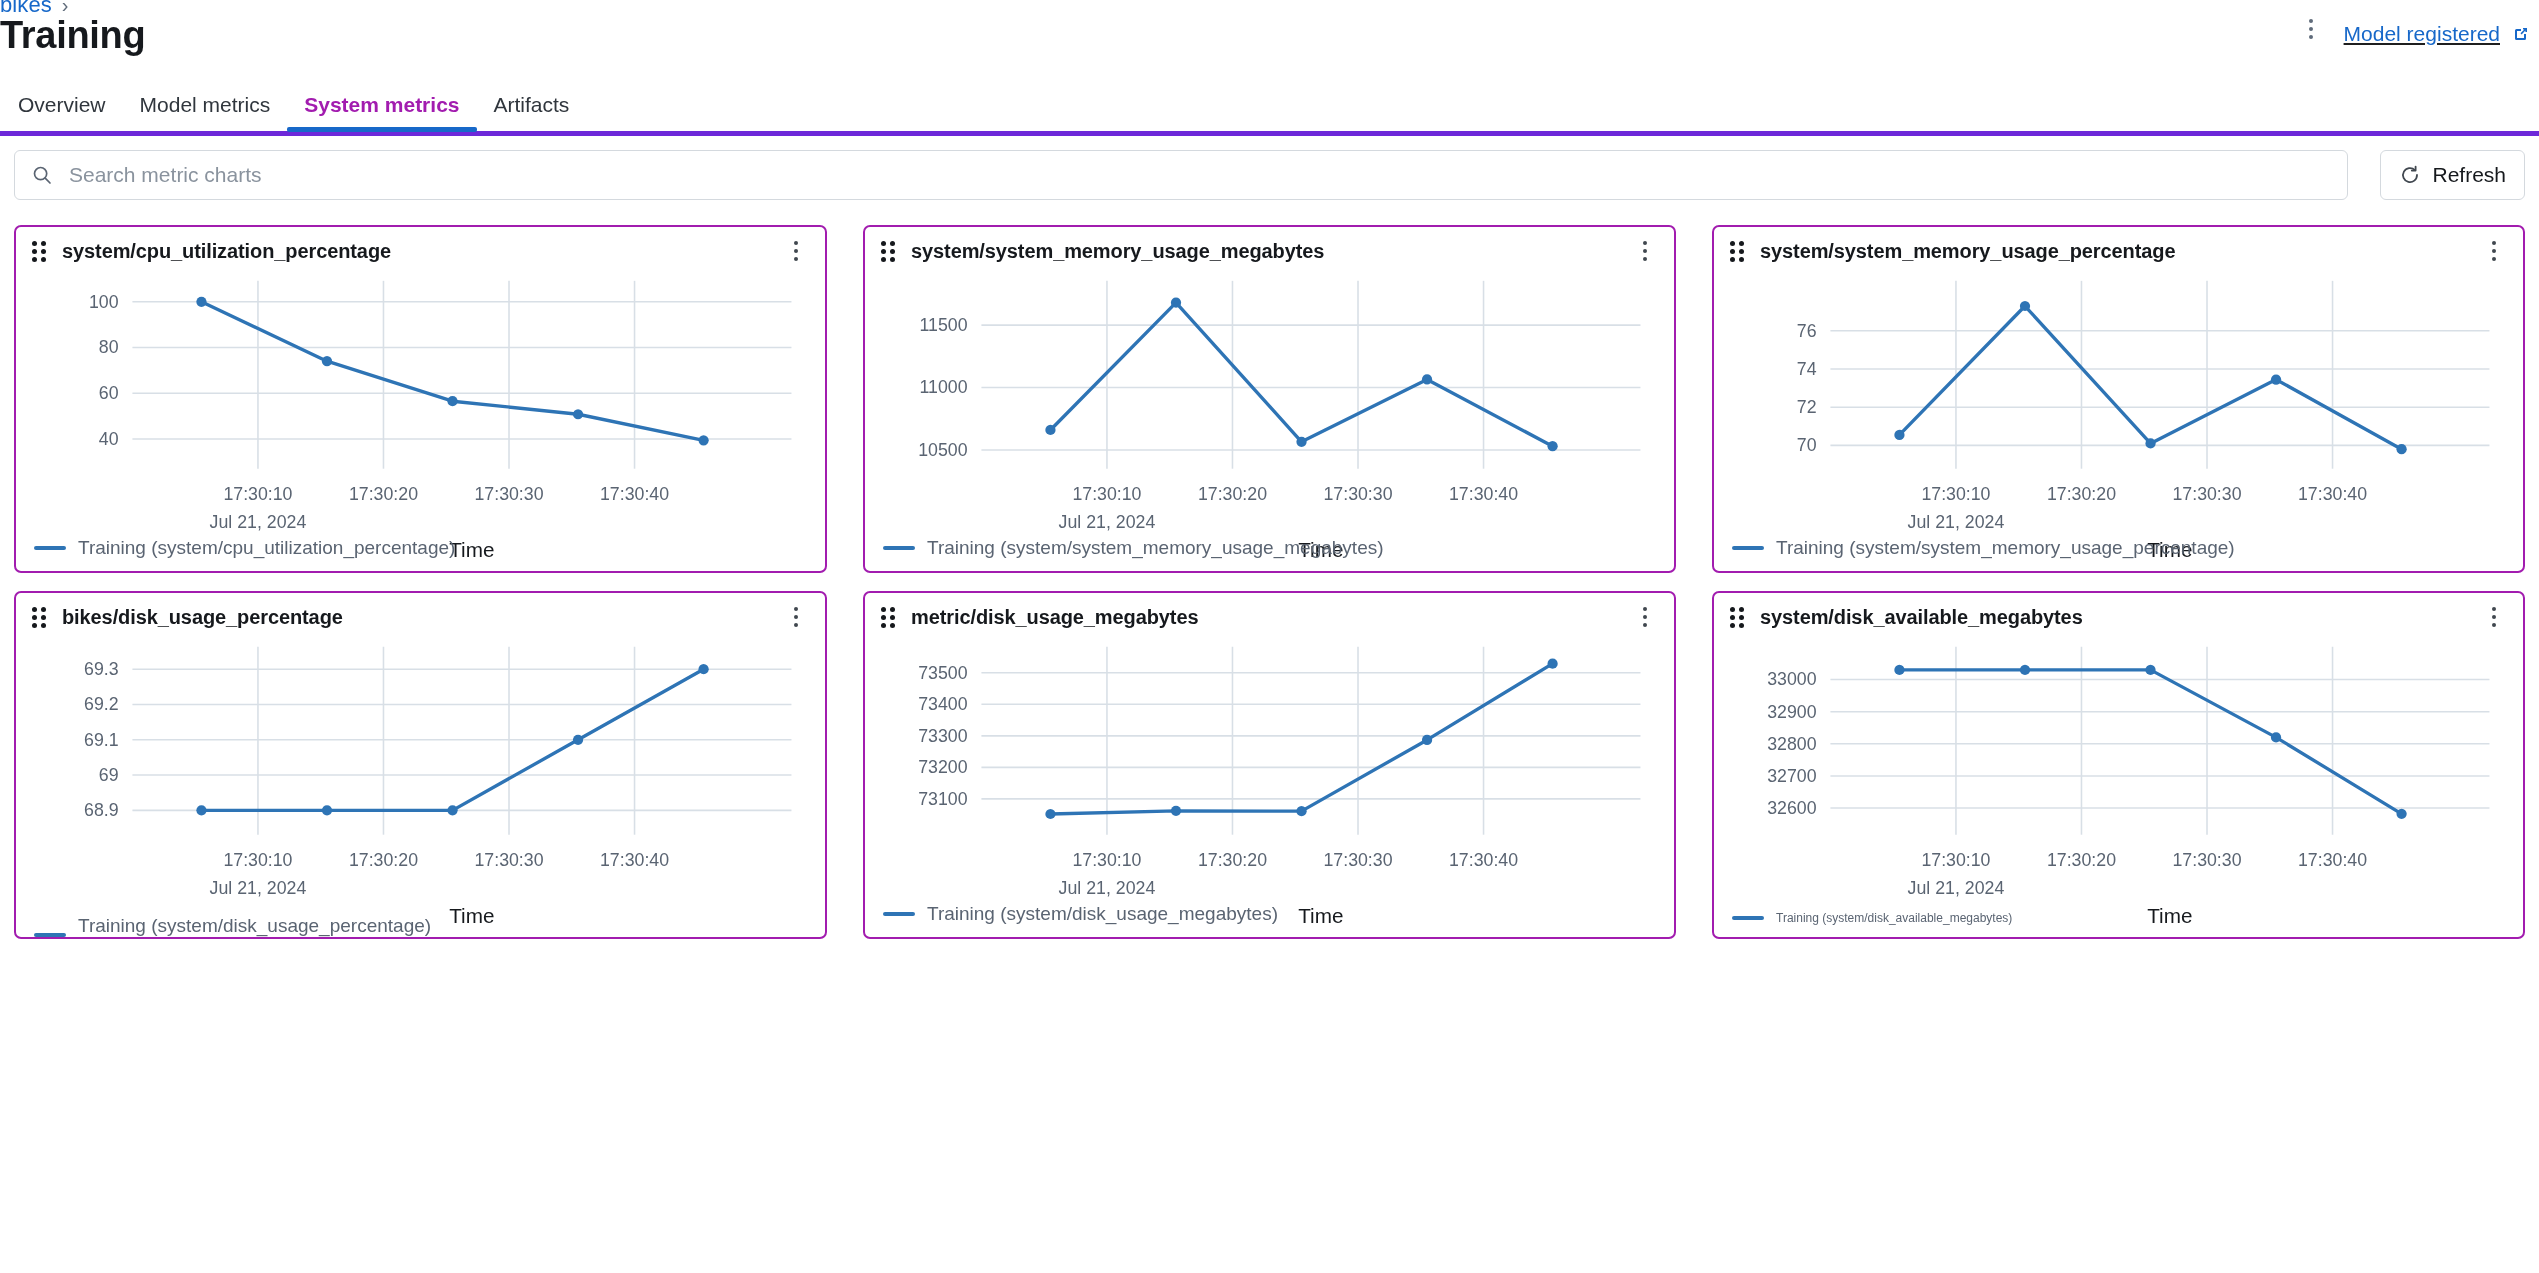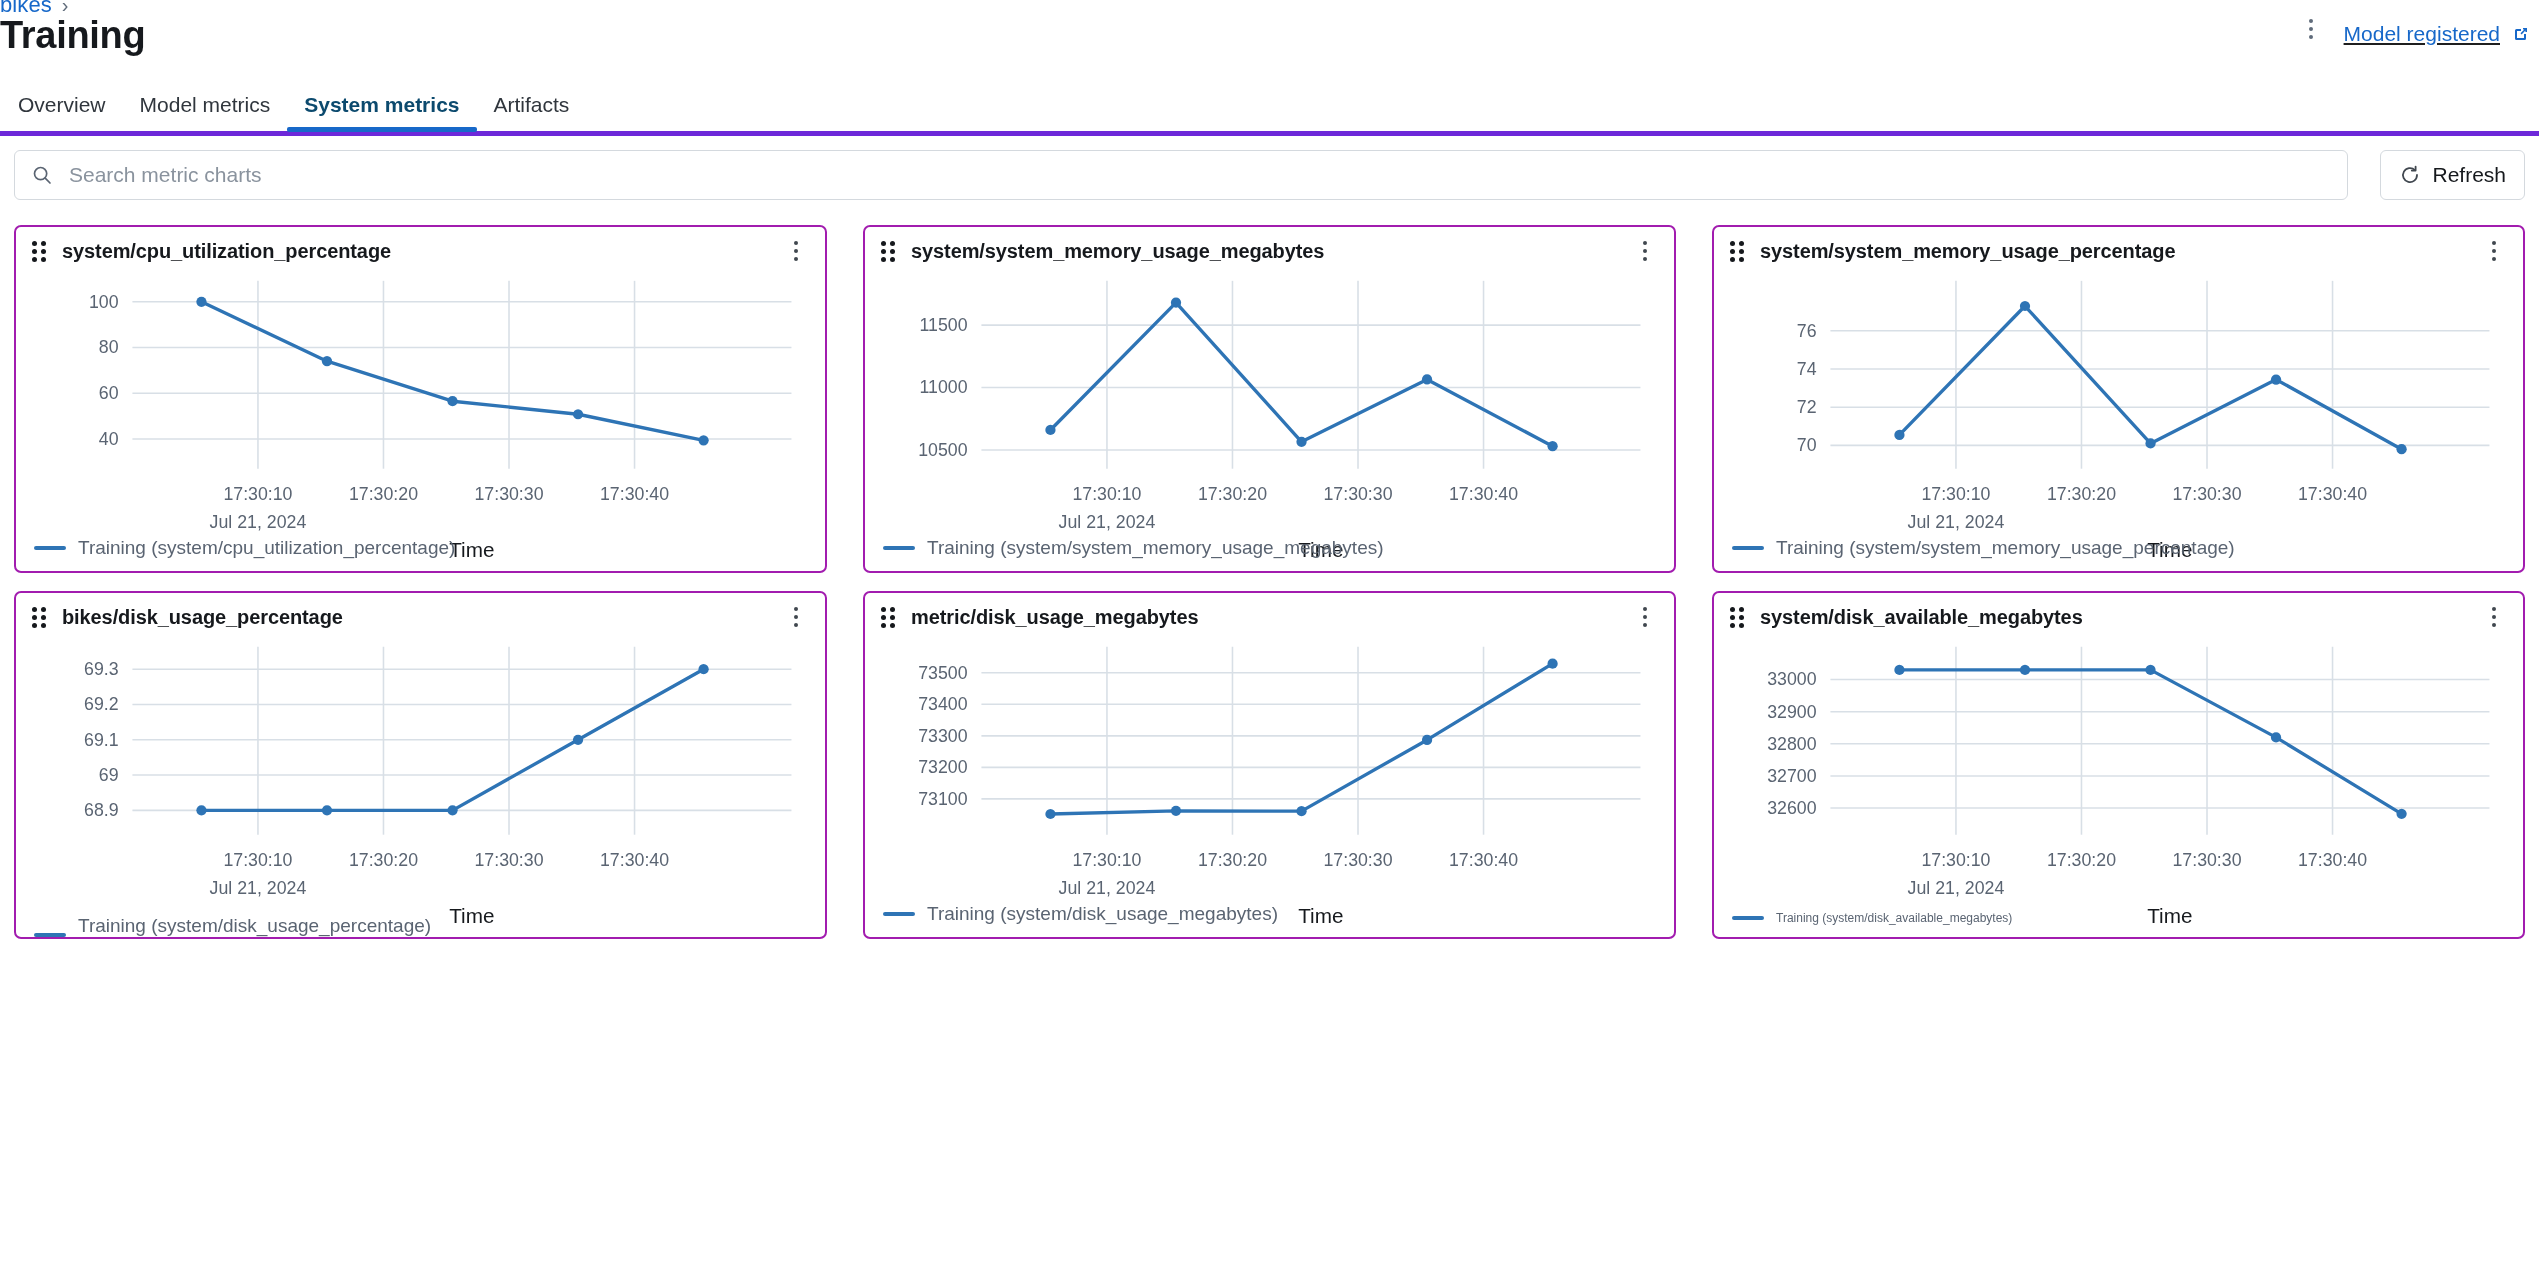--- a/index.html
+++ b/index.html
@@ -50,21 +50,21 @@
     height: 52px;
     padding-left: 18px;
   }
   .tab {
     padding: 0 17px 14px 17px;
     font-size: 21px; color: #3b4busy; color: #30363d;
     cursor: pointer; position: relative; font-weight: 400;
     white-space: nowrap;
   }
   .tab:first-child { padding-left: 0; }
-  .tab.active { font-weight: 700; color: #0c4a6e; }
+  .tab.active { font-weight: 700; color: #a21caf; }
   .tab.active::after {
     content: ""; position: absolute; left: 0; right: 0; bottom: -1px;
     height: 5px; background: #1768c9; border-radius: 2px;
   }
 
   
   .search-row {
     position: absolute; left: 14px; top: 150px; right: 14px;
     display: flex; align-items: flex-end; gap: 32px;
   }

